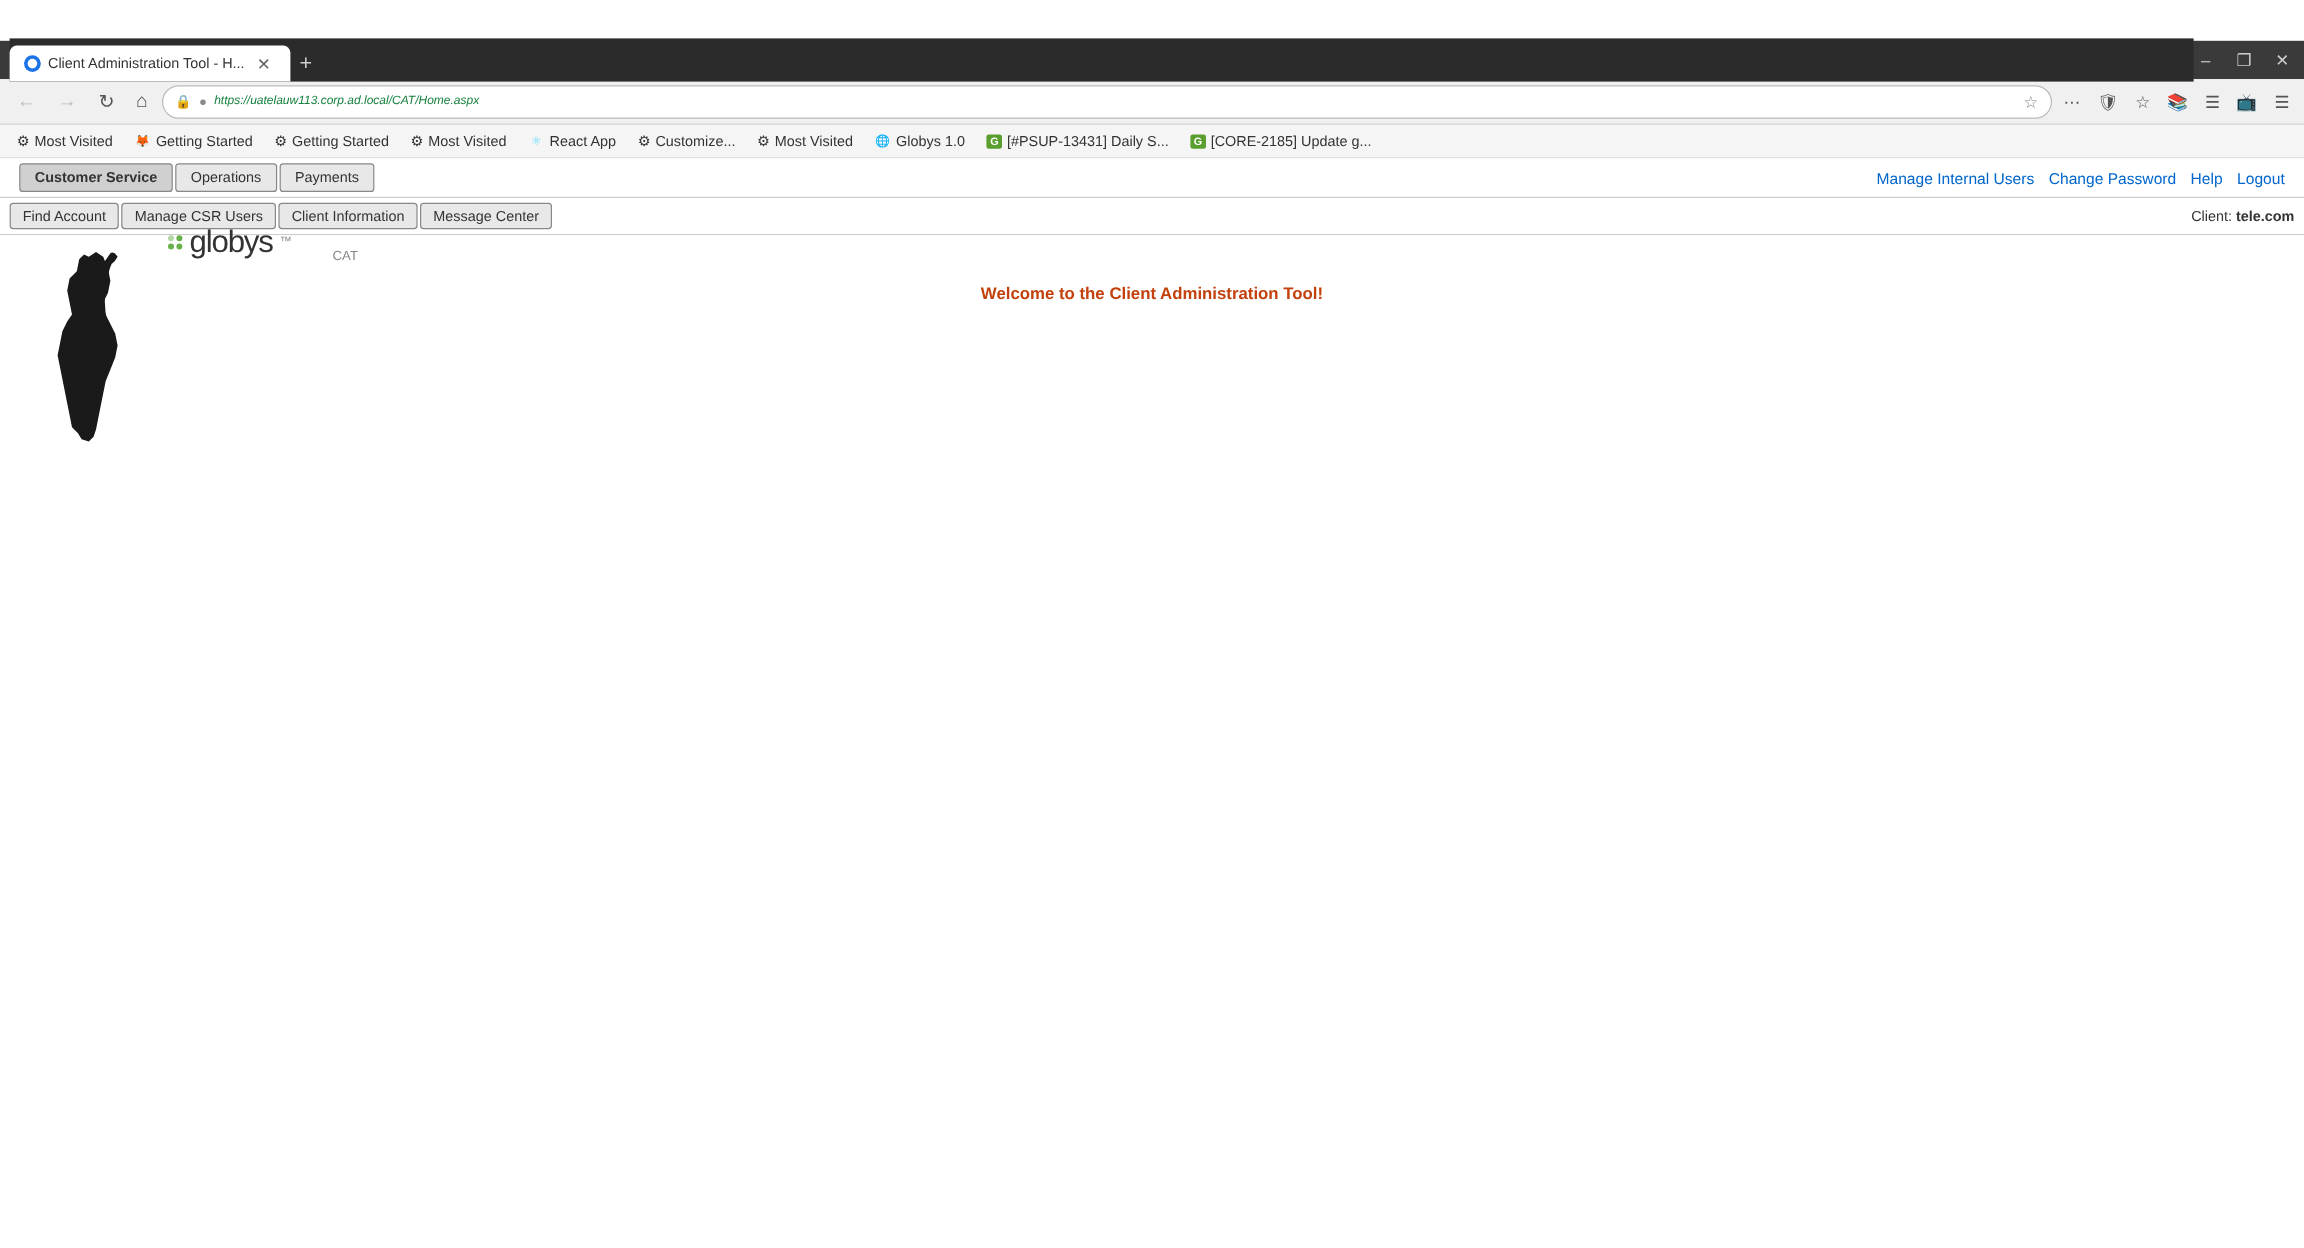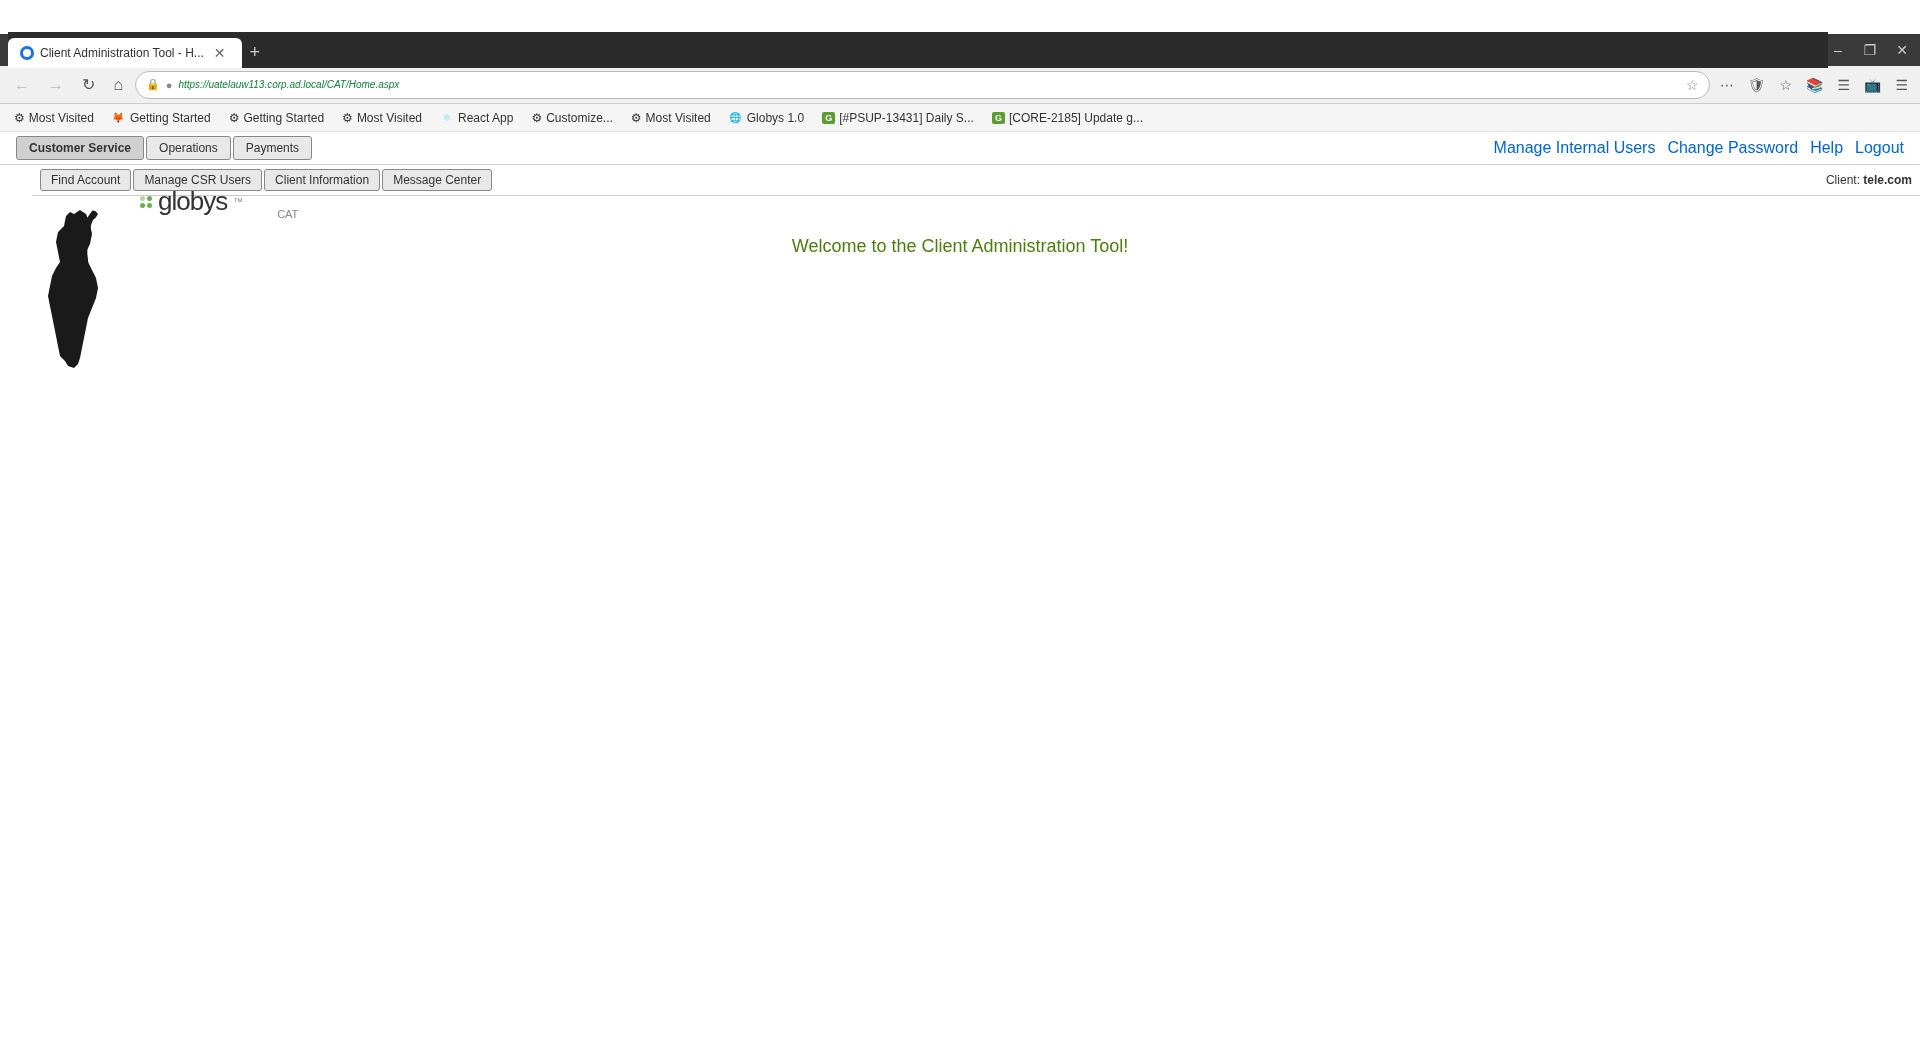--- a/index.html
+++ b/index.html
@@ -207,32 +207,31 @@
       font-weight: bold;
     }
     .header-links {
       display: flex;
       gap: 12px;
       align-items: center;
     }
     .header-link {
       color: #0066cc;
       text-decoration: none;
-      font-size: 16px;
+      font-size: 13px;
       cursor: pointer;
     }
 
     .secondary-nav {
       display: flex;
       align-items: center;
       justify-content: space-between;
       padding: 4px 8px;
       border-bottom: 1px solid #ccc;
       background: #fff;
-      margin-left: 32px;
     }
     .secondary-nav-buttons {
       display: flex;
       gap: 2px;
     }
     .secondary-nav-btn {
       padding: 3px 10px;
       border: 1px solid #888;
       border-radius: 3px;
       background: #e8e8e8;
@@ -251,23 +250,23 @@
     
     .main-content {
       padding: 20px;
       background: #fff;
       min-height: 600px;
       position: relative;
     }
     .welcome-text {
       text-align: center;
       margin-top: 20px;
-      font-size: 18px;
-      font-weight: normal;
-      color: #4d7c0f;
+      font-size: 14px;
+      font-weight: bold;
+      color: #c2410c;
     }
 
     
     .logo-area {
       position: absolute;
       left: 30px;
       top: 10px;
       display: flex;
       flex-direction: row;
       align-items: flex-start;

